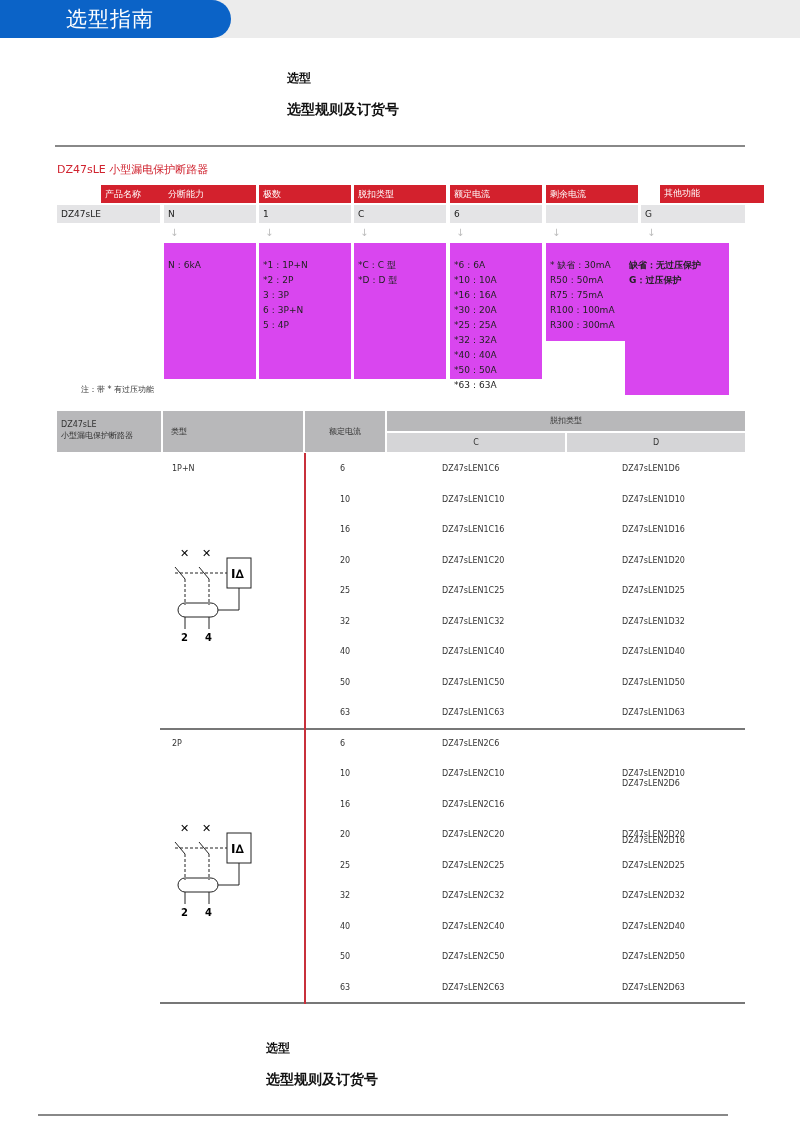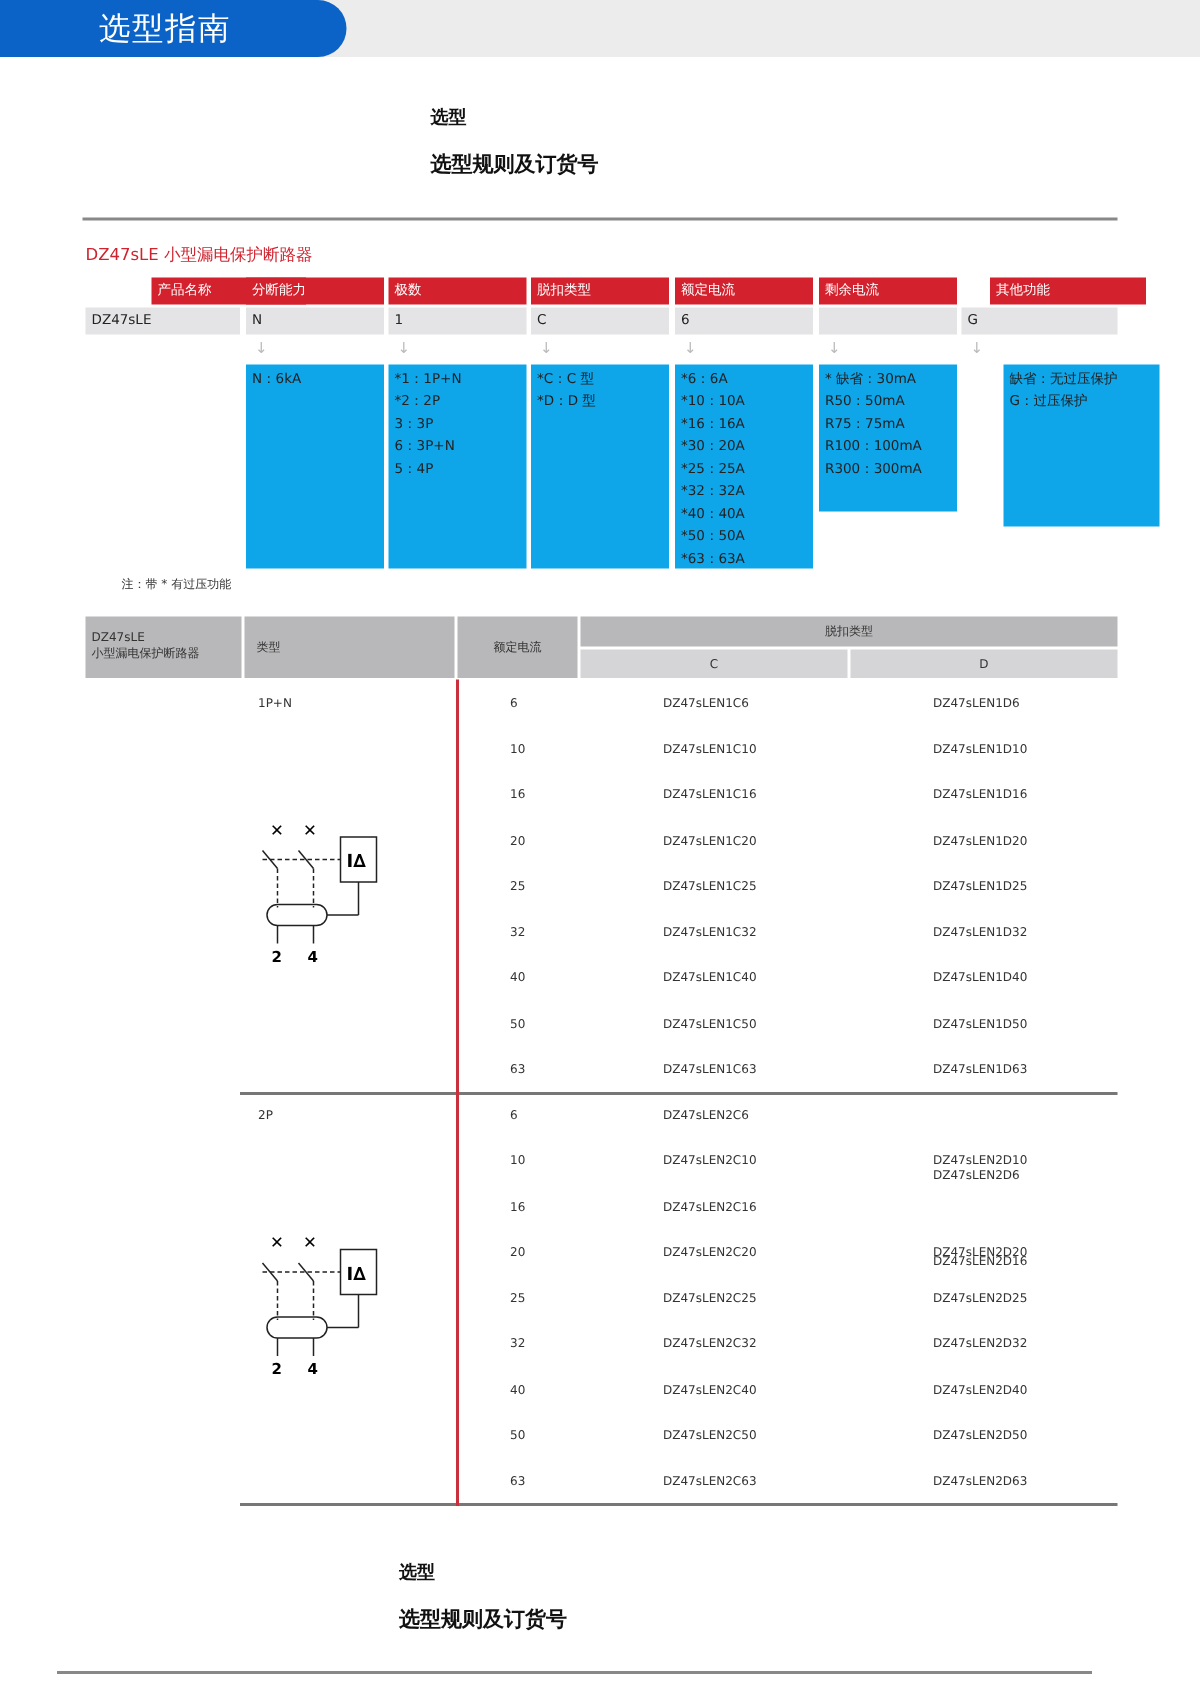--- a/index.html
+++ b/index.html
@@ -6,21 +6,21 @@
   body { width: 800px; height: 1122px; background: #fff; font-family: "DejaVu Sans", "Liberation Sans", sans-serif; color: #222; position: relative; overflow: hidden; }
   .topbar { position: absolute; left: 0; top: 0; width: 800px; height: 38px; background: #ececec; }
   .pill { position: absolute; left: 0; top: 0; width: 231px; height: 38px; background: #0b63c7; border-radius: 0 19px 19px 0; color: #fff; font-size: 21px; line-height: 38px; padding-left: 66px; letter-spacing: 1px; }
   .sec-title { position: absolute; font-size: 12px; font-weight: bold; color: #111; }
   .sec-sub { position: absolute; font-size: 14px; font-weight: bold; color: #111; }
   .hr { position: absolute; height: 2px; background: #888; }
   .prod-title { position: absolute; left: 57px; top: 162px; font-size: 11px; color: #d0232f; }
   .hcell { position: absolute; height: 18px; background: #d3212d; color: #fff; font-size: 9px; line-height: 18px; padding-left: 4px; }
   .vcell { position: absolute; height: 18px; background: #e4e4e6; font-size: 9px; line-height: 18px; padding-left: 4px; }
   .arrow { position: absolute; width: 8px; height: 18px; color: #bbb; font-size: 10px; line-height: 18px; }
-  .ocell { position: absolute; background: #0ea5e9; font-size: 9px; line-height: 15px; padding: 3px 4px; }
+  .ocell { position: absolute; background: #d946ef; font-size: 9px; line-height: 15px; padding: 15px 4px; }
   .note { position: absolute; left: 57px; top: 384px; font-size: 8px; color: #333; margin-left: 24px; }
   .t2 { position: absolute; left: 57px; top: 411px; width: 688px; }
   .th { position: absolute; background: #b8b8ba; font-size: 8px; color: #333; }
   .th2 { position: absolute; background: #d5d5d7; font-size: 8px; color: #333; text-align: center; line-height: 20px; }
   .redline { position: absolute; left: 304px; width: 2px; background: #c8303b; }
   .row { position: absolute; font-size: 8px; color: #333; }
   .grp-sep { position: absolute; left: 160px; width: 585px; height: 2px; background: #777; }
   .diagram { position: absolute; }
 </style>
 </head>
@@ -82,21 +82,21 @@
     <div class="ocell" style="left: 546px; top: 243px; width: 92px; height: 98px;">
       <div>* 缺省：30mA</div>
       <div>R50：50mA</div>
       <div>R75：75mA</div>
       <div>R100：100mA</div>
       <div>R300：300mA</div>
     </div>
     <div class="hcell" style="left: 660px; top: 185px; width: 104px; font-family: Liberation Mono, monospace;">其他功能</div>
     <div class="vcell" style="left: 641px; top: 205px; width: 104px;">G</div>
     <div class="arrow" style="left: 647px; top: 224px;">↓</div>
-    <div class="ocell" style="left: 669px; top: 243px; width: 104px; height: 108px;">
+    <div class="ocell" style="left: 625px; top: 243px; width: 104px; height: 152px; font-weight: bold;">
       <div>缺省：无过压保护</div>
       <div>G：过压保护</div>
     </div>
   </div>
 <div class="note">注：带 * 有过压功能</div>
 
 <div class="t2">
   <div class="th" style="left:0;top:0;width:104px;height:41px;padding:8px 0 0 4px;line-height:11px;">
     <div>DZ47sLE</div>
     <div>小型漏电保护断路器</div>

